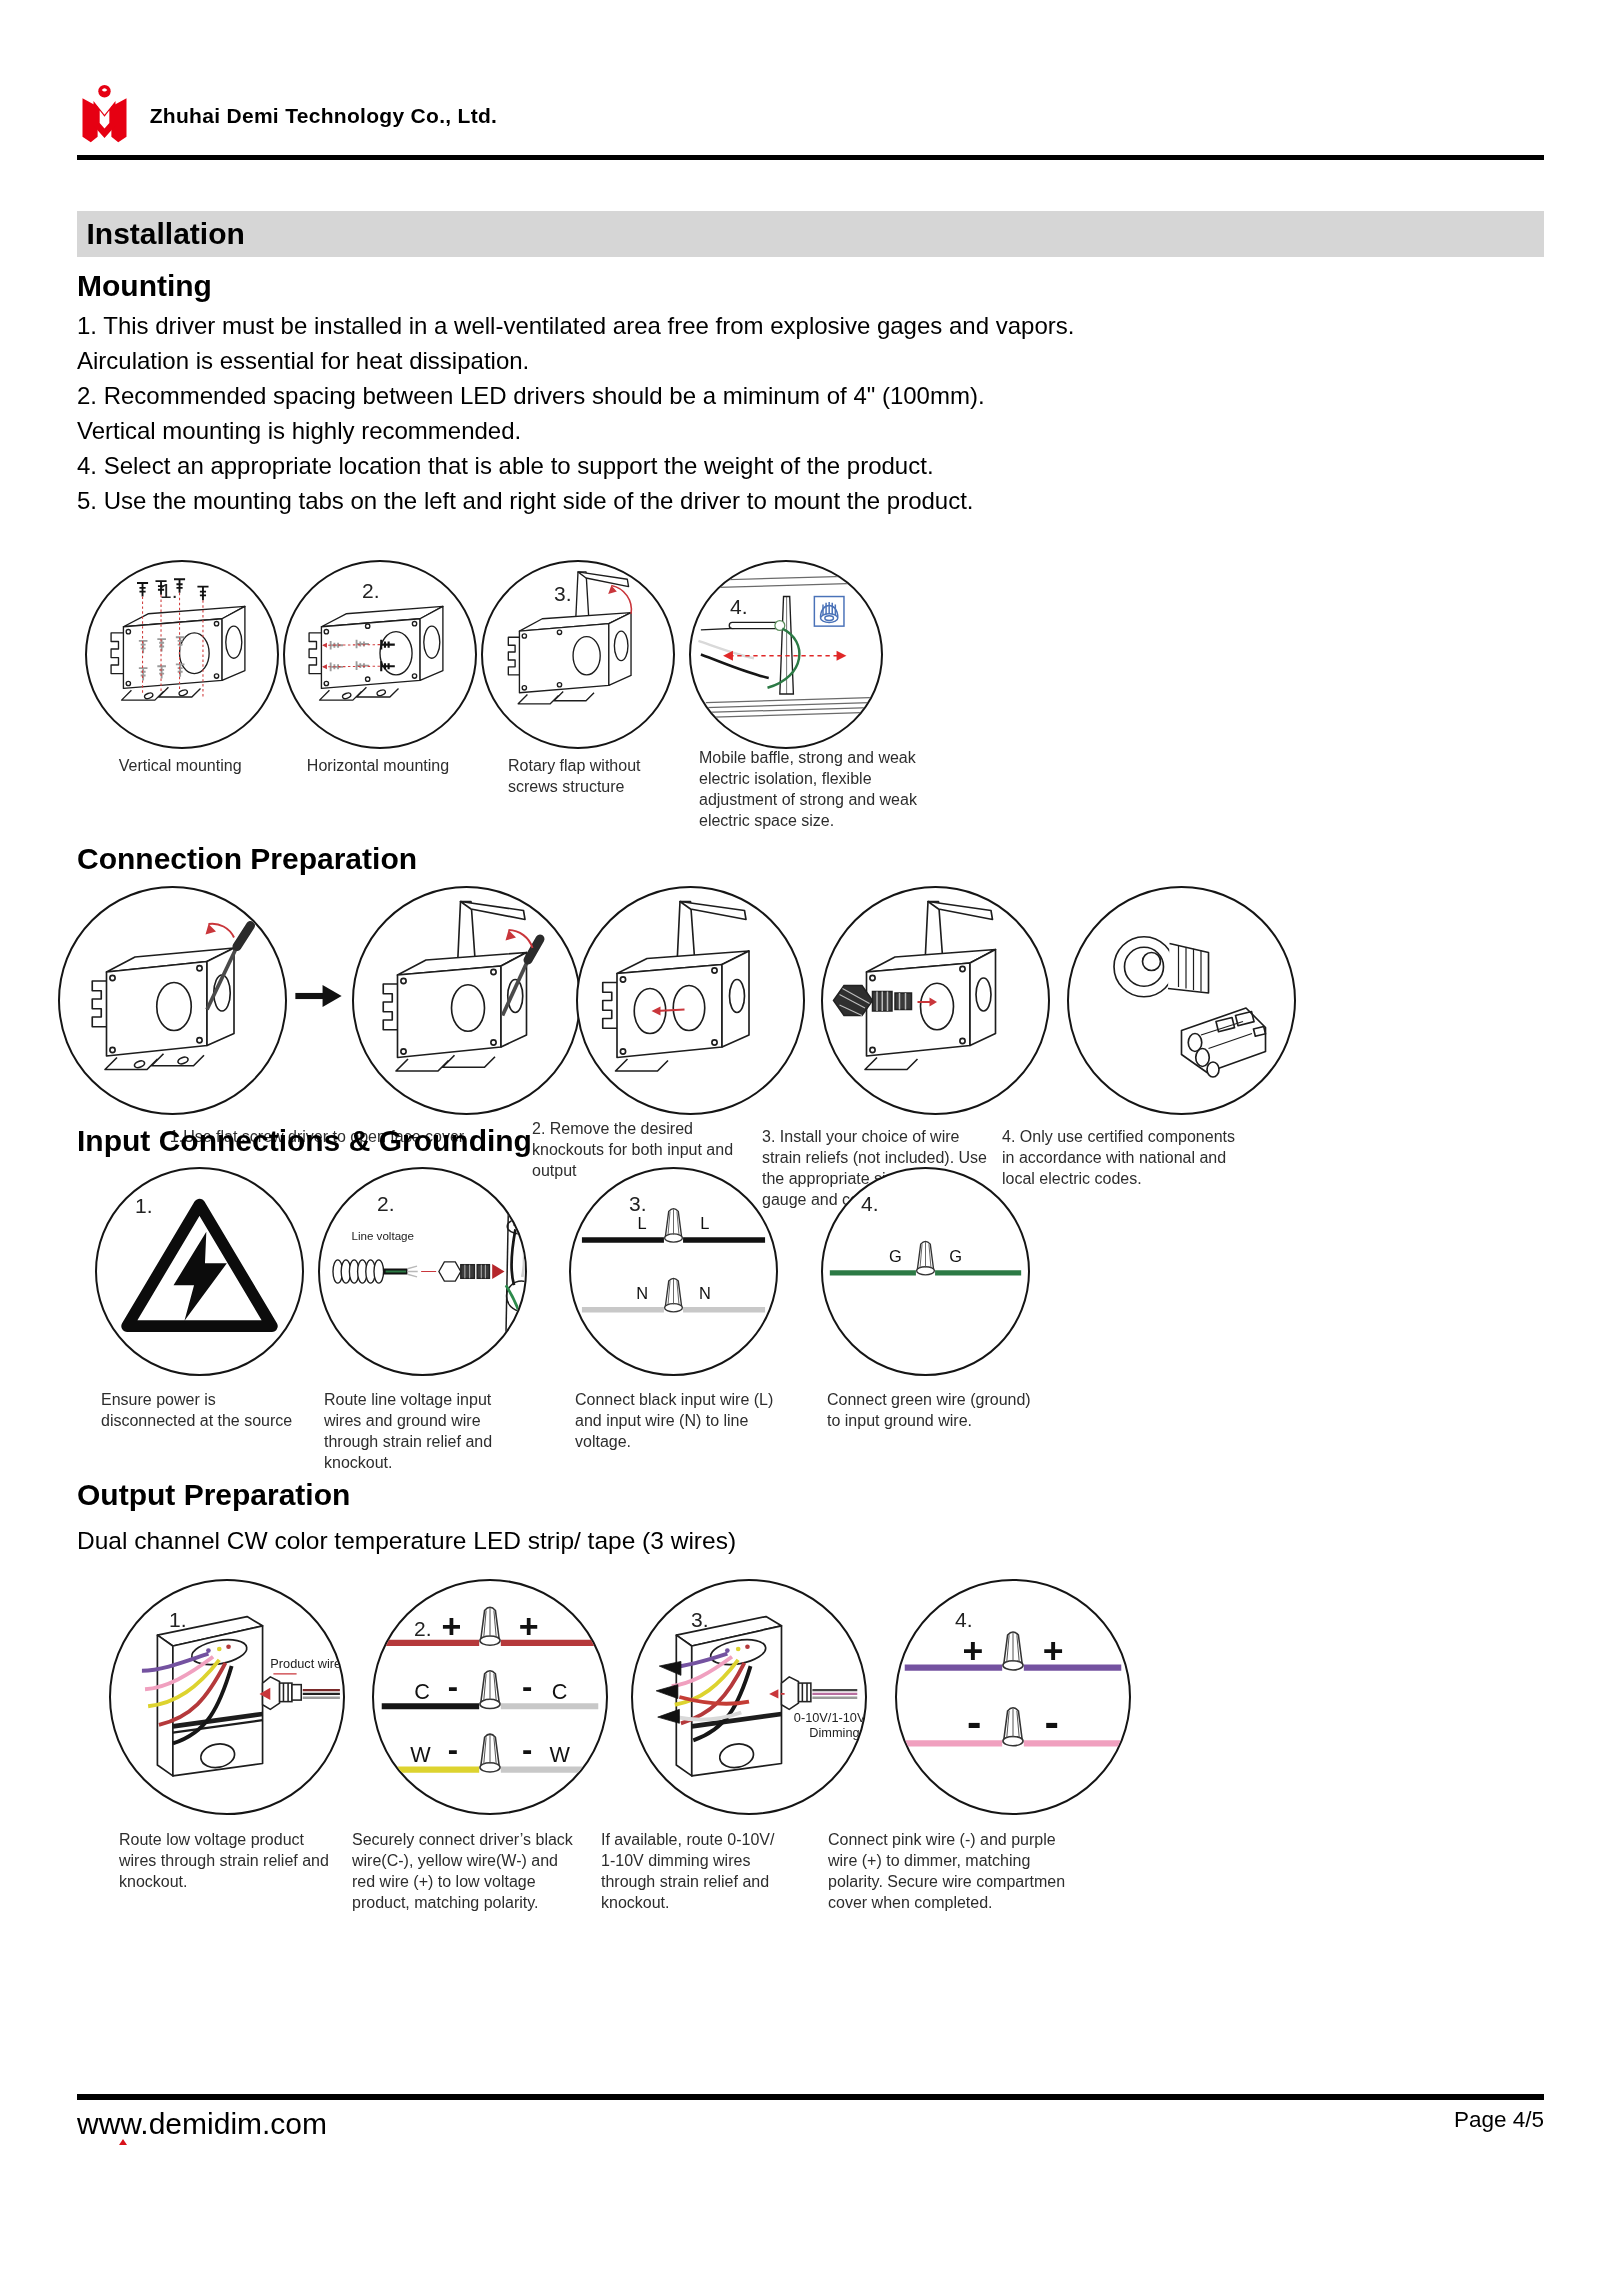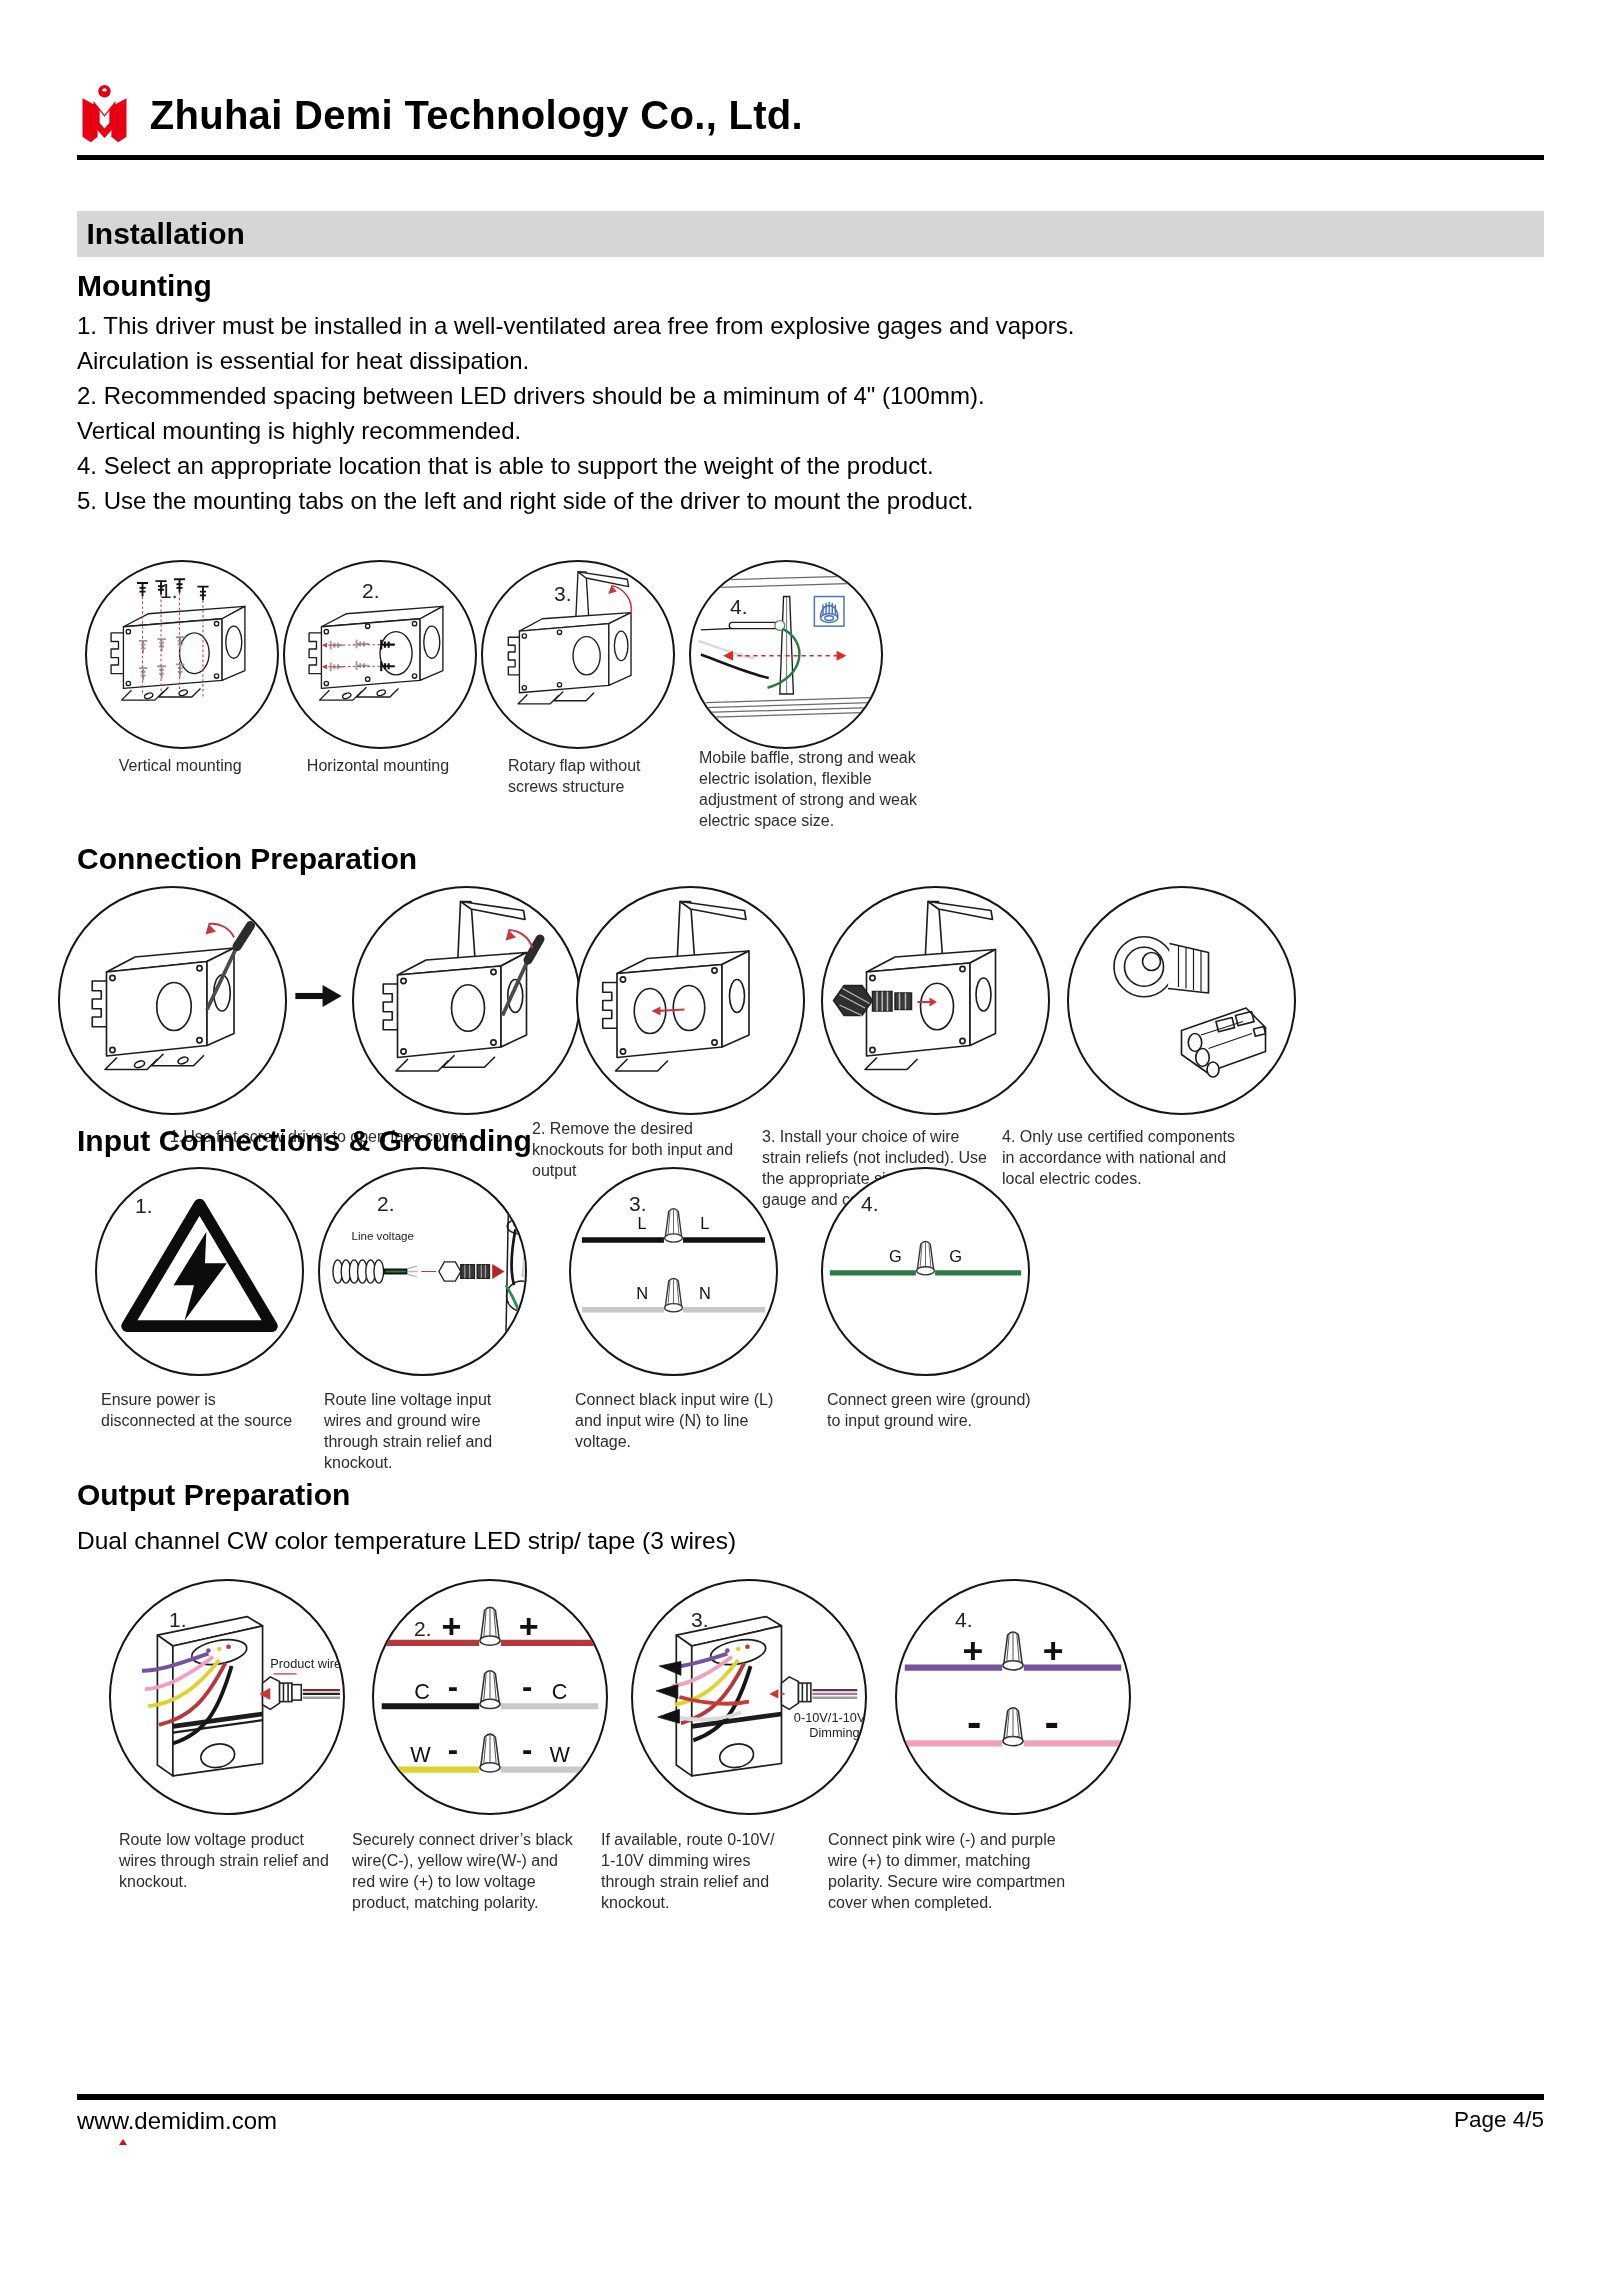--- a/index.html
+++ b/index.html
@@ -2,42 +2,42 @@
 <html style="font-size:11px"><head>
 <meta charset="utf-8">
 <style>
   html,body{margin:0;padding:0;background:#888;}
   .page{width:1623px;height:2295px;background:#fff;position:relative;
         font-family:"Liberation Sans",sans-serif;color:#000;overflow:hidden;}
   
   .hdr{position:absolute;left:77px;top:83px;width:1467px;}
   .hdr-row{display:flex;align-items:center;gap:17.7px;}
   .logo{width:55px;height:65px;flex:0 0 auto;}
-  .company{font-size:40px;font-weight:bold;letter-spacing:0.3px;}
+  .company{font-size:21px;font-weight:bold;letter-spacing:0.3px;}
   .hdr-rule{height:5.5px;background:#000;margin-top:6.8px;}
   
   .banner{position:absolute;left:77px;top:211px;width:1467px;height:46px;background:#d6d6d6;
           display:flex;align-items:center;}
   .banner span{font-size:30px;font-weight:bold;padding-left:9.5px;}
   .h2{position:absolute;left:77px;font-size:30px;font-weight:bold;}
   .subtitle{position:absolute;left:77px;font-size:24.5px;}
   
   .instructions{position:absolute;left:77px;top:308px;width:1227px;font-size:24px;line-height:35px;}
   
   .figrow{position:absolute;left:77px;width:1546px;height:0;}
   .circle{position:absolute;border:2.7px solid #151515;border-radius:50%;background:#fff;overflow:hidden;}
   .circle svg{width:100%;height:100%;display:block;}
   .fig-num{position:absolute;font-size:21px;color:#222;z-index:3;}
   .cap{position:absolute;font-size:16px;line-height:21px;color:#2d2d2d;}
   .cap-center{text-align:center;}
   .between-arrow{position:absolute;z-index:2;}
   svg text{font-family:"Liberation Sans",sans-serif;}
   
   .footer-rule{position:absolute;left:77px;top:2094px;width:1467px;height:5.5px;background:#000;}
-  .footer-www{position:absolute;left:77px;top:2107px;font-size:24px;}
+  .footer-www{position:absolute;left:77px;top:2107px;font-size:30px;}
   .footer-page{position:absolute;left:77px;top:2107px;width:1467px;text-align:right;font-size:22.5px;}
   .red-frag{position:absolute;left:119px;top:2139px;width:0;height:0;
             border-left:4.1px solid transparent;border-right:4.1px solid transparent;
             border-bottom:6.8px solid #d8121a;}
 </style>
 </head>
 <body>
 
 <div class="page">
 

